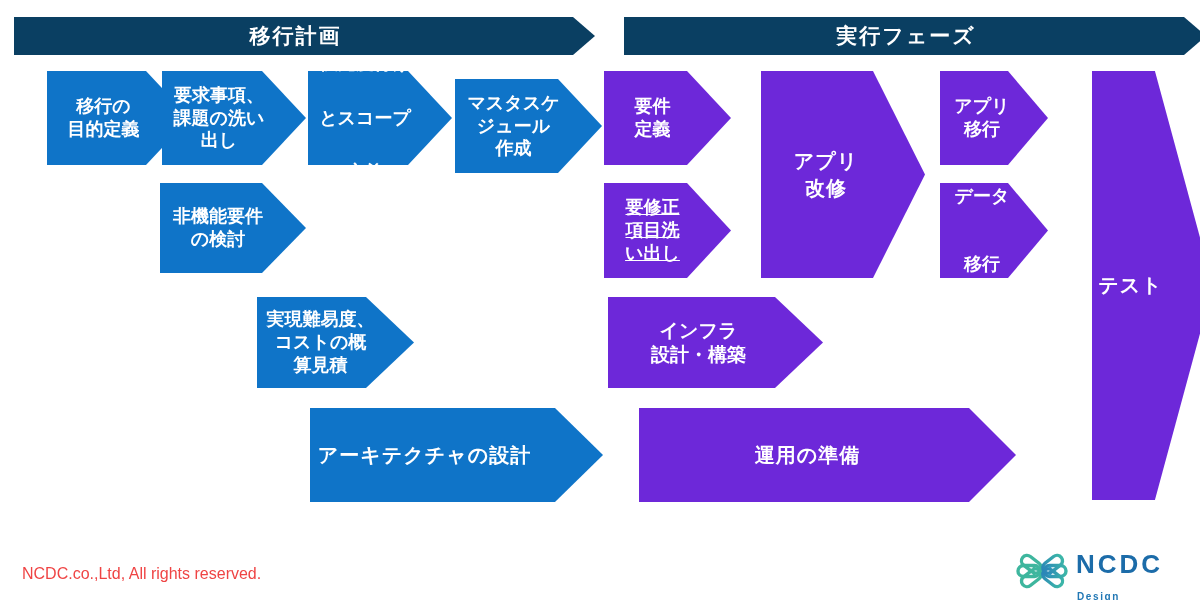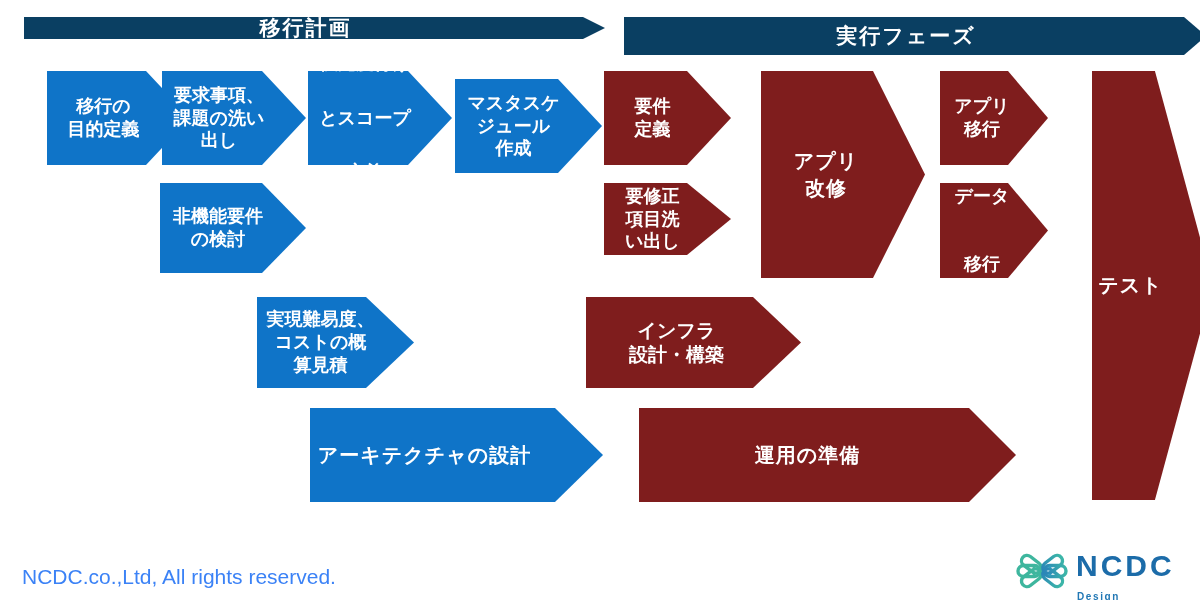--- a/index.html
+++ b/index.html
@@ -14,44 +14,44 @@
     color:#ffffff;font-weight:bold;text-align:center;
   }
   .arrow{
     clip-path:polygon(0 0, calc(100% - var(--tip,44px)) 0, 100% 50%, calc(100% - var(--tip,44px)) 100%, 0 100%);
   }
   .tall{
     clip-path:polygon(0 0, 52% 0, 100% 50%, 52% 100%, 0 100%);
   }
   .navy{background:#0a3f62;}
   .blue{background:#0f74c8;}
-  .teal{background:#7f1d1d;}
+  .teal{background:#6d28d9;}
   .hdr{font-size:21px;letter-spacing:2px;--tip:22px;padding-right:18px;}
   .sm{font-size:18px;line-height:1.26;padding-right:30px;}
   .lg{font-size:20px;letter-spacing:1px;}
   .ln{display:block;}
   .footer-text{
     position:absolute;left:22px;top:565px;
-    color:#3b82f6;font-size:21px;font-weight:normal;
+    color:#ef4444;font-size:16px;font-weight:normal;
   }
   .logo{position:absolute;left:1016px;top:549px;width:170px;height:46px;}
   .logo-mark{position:absolute;left:0;top:2px;}
   .logo-word{
     position:absolute;left:60px;top:0px;
-    color:#1c6ca9;font-size:30px;font-weight:bold;letter-spacing:3px;
+    color:#1c6ca9;font-size:26px;font-weight:bold;letter-spacing:3px;
   }
   .logo-tagline{
     position:absolute;left:61px;top:29px;
     color:#2278b5;font-size:10px;font-weight:bold;letter-spacing:1.6px;margin-top:13px;
   }
 </style>
 </head>
 <body>
 
-<div class="shape arrow navy hdr" style="left:24px;top:17px;width:581px;height:22px;text-align:right;">
+<div class="shape arrow navy hdr" style="left:14px;top:17px;width:581px;height:38px;text-align:right;">
   <span class="ln">移行計画</span>
 </div>
 <div class="shape arrow navy hdr" style="left:604px;top:17px;width:582px;height:38px;margin-left:20px;">
   <span class="ln">実行フェーズ</span>
 </div>
 
 <div class="shape arrow blue sm" style="left:14px;top:71px;width:143px;height:94px;margin-left:33px;">
   <span class="ln">移行の</span>
   <span class="ln">目的定義</span>
 </div>
@@ -97,32 +97,32 @@
 <div class="shape arrow teal lg" style="left:761px;top:71px;width:164px;height:207px;--tip:52px;padding-right:34px;line-height:1.35;">
   <span class="ln">アプリ</span>
   <span class="ln">改修</span>
 </div>
 
 <div class="shape arrow teal sm" style="left:940px;top:71px;width:108px;height:94px;--tip:40px;padding-right:24px;">
   <span class="ln">アプリ</span>
   <span class="ln">移行</span>
 </div>
 
-<div class="shape arrow teal sm" style="left:604px;top:183px;width:127px;height:72px;">
+<div class="shape arrow teal sm" style="left:604px;top:183px;width:127px;height:95px;text-decoration:underline;">
   <span class="ln">要修正</span>
   <span class="ln">項目洗</span>
   <span class="ln">い出し</span>
 </div>
 
 <div class="shape arrow teal sm" style="left:940px;top:183px;width:108px;height:95px;--tip:40px;padding-right:24px;gap:45px;">
   <span class="ln">データ</span>
   <span class="ln">移行</span>
 </div>
 
-<div class="shape arrow teal sm" style="left:586px;top:297px;width:215px;height:91px;--tip:48px;padding-right:48px;font-size:19px;padding-left:14px;">
+<div class="shape arrow teal sm" style="left:608px;top:297px;width:215px;height:91px;--tip:48px;padding-right:48px;font-size:19px;padding-left:14px;">
   <span class="ln">インフラ</span>
   <span class="ln">設計・構築</span>
 </div>
 
 <div class="shape arrow teal lg" style="left:603px;top:408px;width:377px;height:94px;--tip:47px;padding-right:40px;margin-left:36px;">
   <span class="ln">運用の準備</span>
 </div>
 
 <div class="shape tall teal lg" style="left:1092px;top:71px;width:121px;height:429px;padding-right:44px;">
   <span class="ln">テスト</span>

